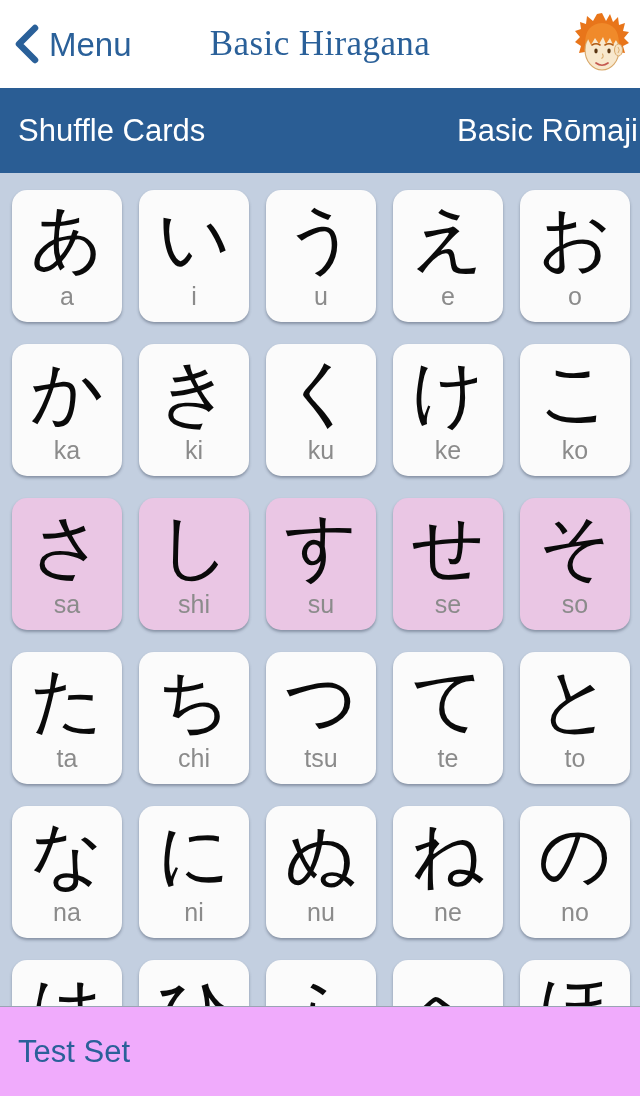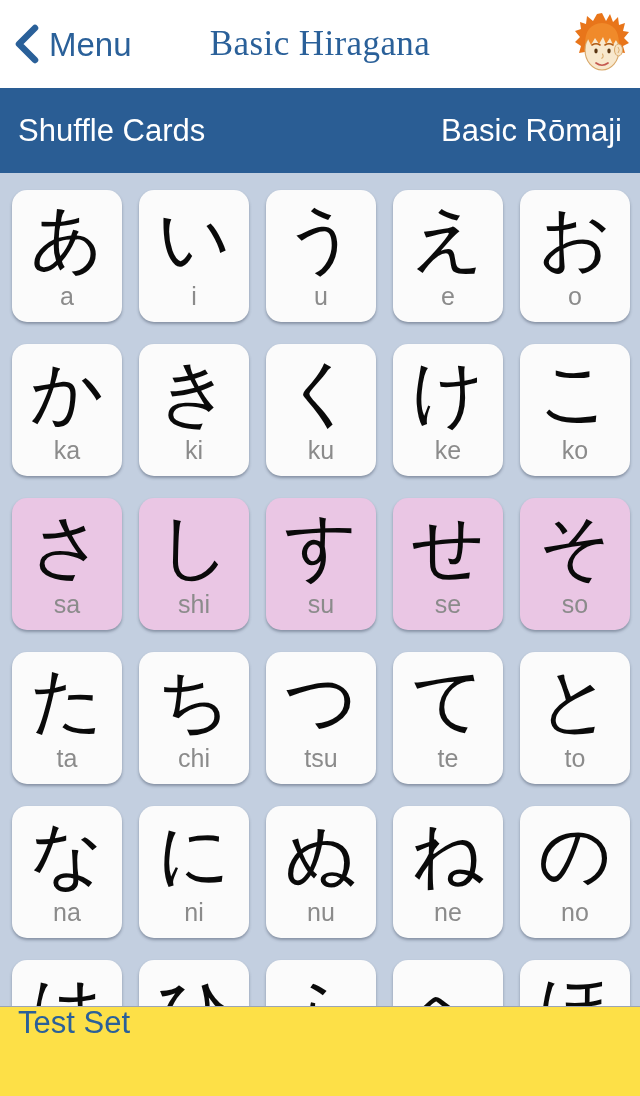--- a/index.html
+++ b/index.html
@@ -89,21 +89,21 @@
 
   
   .bluebar {
     flex: 0 0 85px;
     height: 85px;
     background: #2a5d94;
     display: flex;
     align-items: center;
     justify-content: space-between;
     box-sizing: border-box;
-    padding: 0 18px 0 18px;
+    padding: 0 2px 0 18px;
   }
   .bluebar-btn {
     font-family: "Liberation Sans", sans-serif;
     font-size: 31px;
     color: #ffffff;
     cursor: pointer;
     user-select: none;
     line-height: 1;
     white-space: nowrap;
   }
@@ -169,22 +169,23 @@
     bottom: 13px;
     left: 0;
     right: 0;
     text-align: center;
   }
 
   
   .bottombar {
     flex: 0 0 89px;
     height: 89px;
-    background: #fde047;
-    display: flex;
+    background: #f0abfc;
+    display: flex;
+    align-items: center;
     justify-content: space-between;
     box-sizing: border-box;
     padding: 0 22px 0 18px;
   }
   .bottombar-btn {
     font-family: "Liberation Sans", sans-serif;
     font-size: 31px;
     color: #2a6099;
     cursor: pointer;
     user-select: none;

